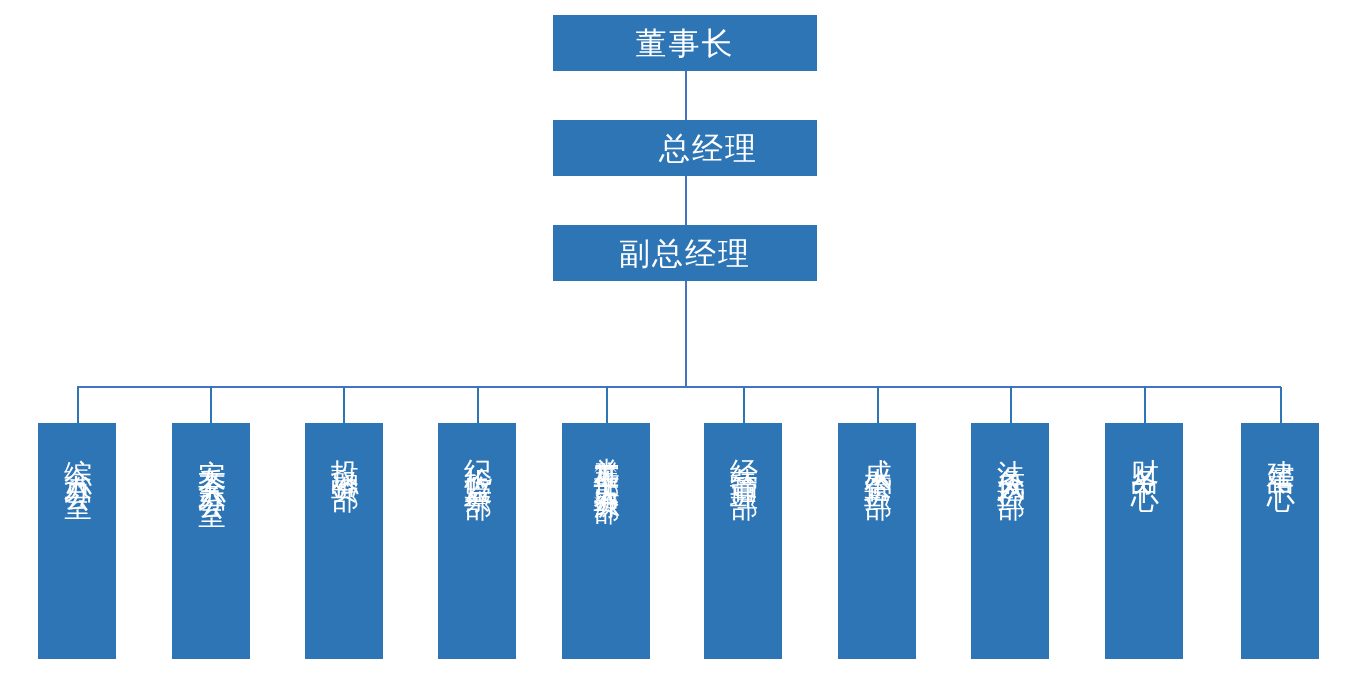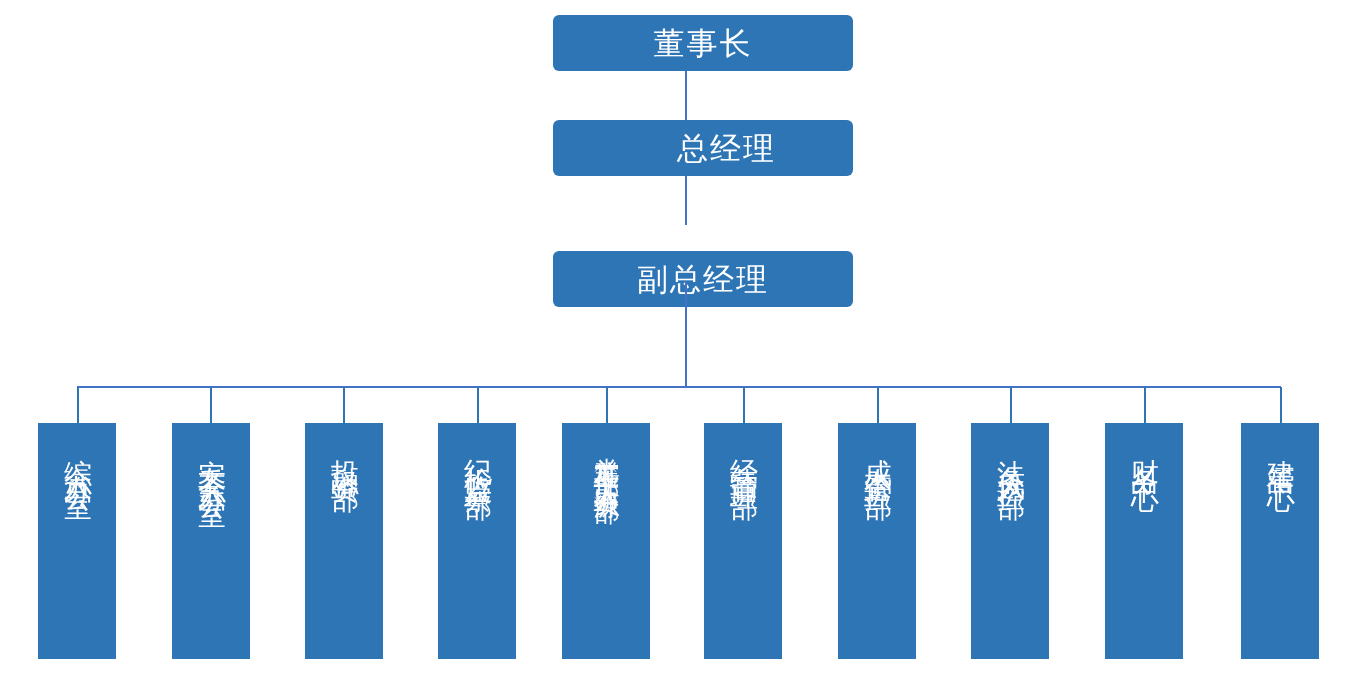--- a/index.html
+++ b/index.html
@@ -28,30 +28,29 @@
     box-sizing: border-box;
     display: flex;
     align-items: center;
     justify-content: center;
     line-height: 1.0;
   }
 
   
   .node-top {
     left: 553px;
-    width: 300px;
+    width: 264px;
     height: 56px;
     font-size: 31px;
     letter-spacing: 2px;
     font-weight: 400;
-    border-radius: 6px;
   }
   .node-chairman   { top: 15px;  }
   .node-gm         { top: 120px; padding-left: 47px; }
-  .node-deputy-gm  { top: 225px; margin-top: 26px; }
+  .node-deputy-gm  { top: 225px; }
 
   
   .node-dept {
     top: 423px;
     height: 236px;
     width: 78px;
     align-items: flex-start;
     justify-content: center;
     padding-top: 14px;
   }

